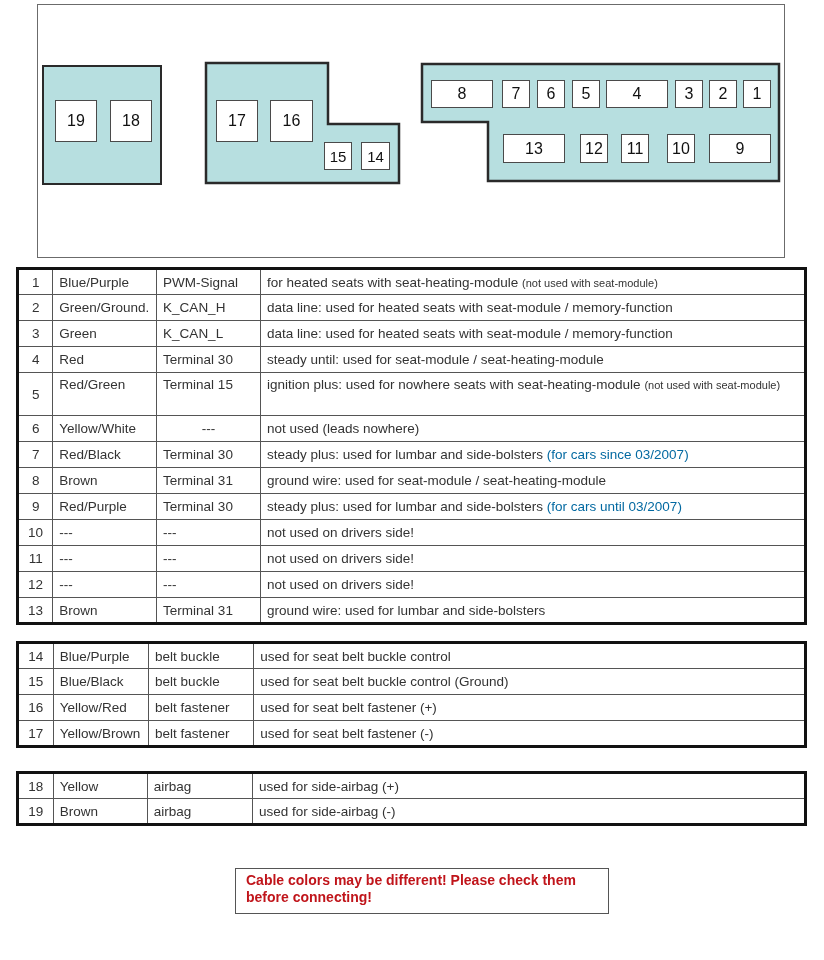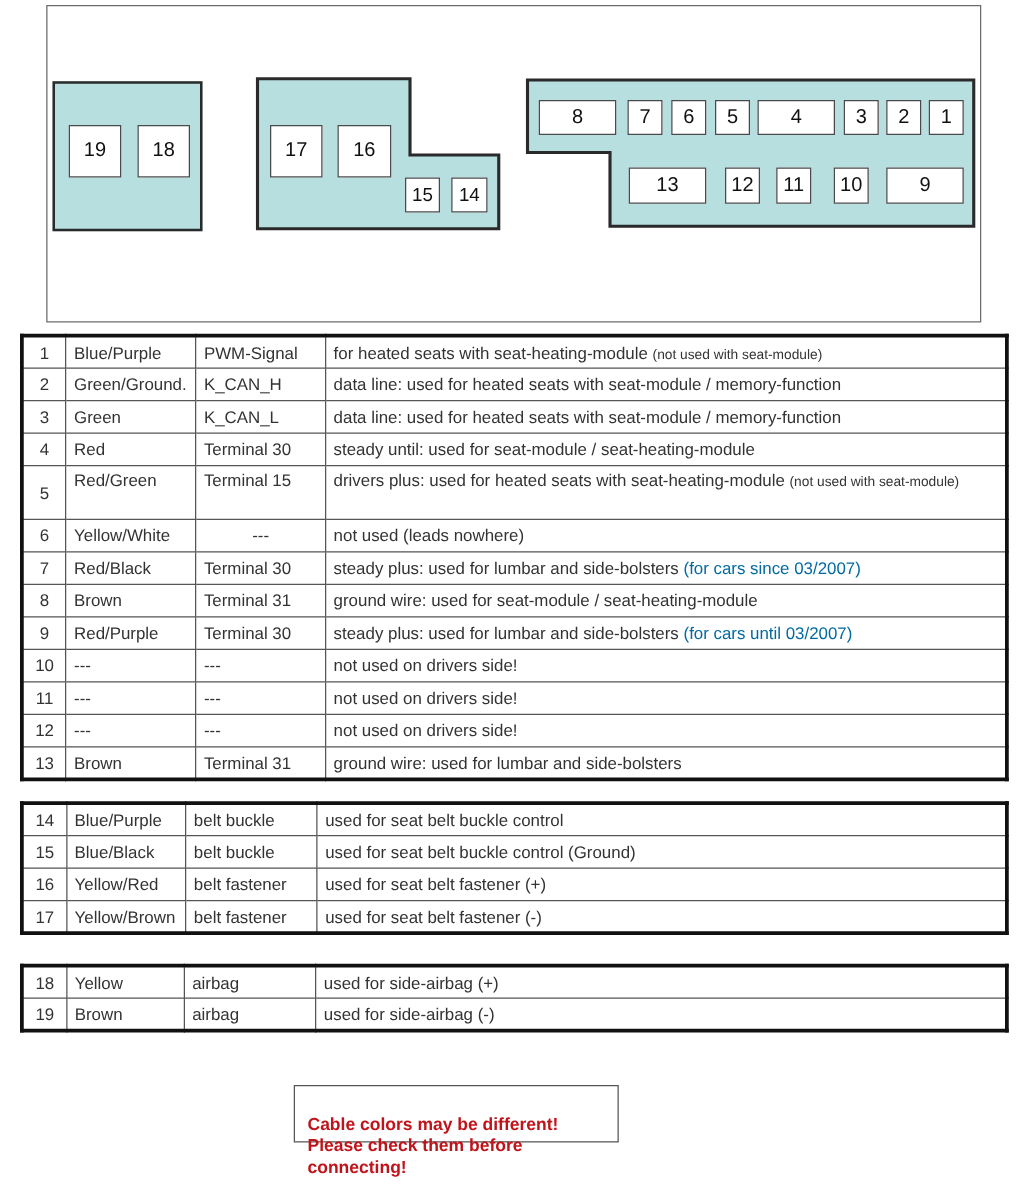--- a/index.html
+++ b/index.html
@@ -16,21 +16,21 @@
   table.pins { position: absolute; left: 16px; border-collapse: collapse; border: 3px solid #111; font-size: 13.5px; color: #333; background: #fff; }
   table.pins td { border: 1px solid #555; padding: 0 6px; height: 26px; vertical-align: middle; }
   table.pins td.num { text-align: center; width: 35px; padding: 0; }
   table.pins td.color { width: 92px; }
   table.pins td.signal { width: 103px; }
   table.pins td.desc { width: 541px; }
   .note-small { font-size: 11px; }
   .note-red { color: #0369a1; }
   td.center { text-align: center; }
 
-  .warning { position: absolute; left: 235px; top: 868px; width: 260px; height: 46px; border: 1px solid #555; color: #c0141a; font-weight: bold; font-size: 14px; line-height: 17px; padding: 22px 10px; }
+  .warning { position: absolute; left: 235px; top: 868px; width: 374px; height: 46px; border: 1px solid #555; color: #c0141a; font-weight: bold; font-size: 14px; line-height: 17px; padding: 3px 10px; }
 </style>
 </head>
 <body>
 
 <div class="diagram-frame"></div>
 
 <div class="housing" style="left:42px; top:65px; width:120px; height:120px; border:2px solid #2a2a2a;"></div>
 <div class="pin" style="left:55px; top:100px; width:42px; height:42px;">19</div>
 <div class="pin" style="left:110px; top:100px; width:42px; height:42px;">18</div>
 
@@ -80,21 +80,21 @@
       <tr>
         <td class="num"><span>4</span></td>
         <td class="color"><span>Red</span></td>
         <td class="signal"><span>Terminal 30</span></td>
         <td class="desc"><span>steady until: used for seat-module / seat-heating-module</span></td>
       </tr>
       <tr style="height: 43px;">
         <td class="num"><span>5</span></td>
         <td class="color" style="vertical-align: top; padding-top: 4px;"><span>Red/Green</span></td>
         <td class="signal" style="vertical-align: top; padding-top: 4px; margin-top: 24px;"><span>Terminal 15</span></td>
-        <td class="desc" style="vertical-align: top; padding-top: 4px;"><span>drivers plus: used for heated seats with seat-heating-module</span> <span class="note-small">(not used with seat-module)</span></td>
+        <td class="desc" style="vertical-align: top; padding-top: 4px;"><span>ignition plus: used for nowhere seats with seat-heating-module</span> <span class="note-small">(not used with seat-module)</span></td>
       </tr>
       <tr>
         <td class="num"><span>6</span></td>
         <td class="color"><span>Yellow/White</span></td>
         <td class="signal center"><span>---</span></td>
         <td class="desc"><span>not used (leads nowhere)</span></td>
       </tr>
       <tr>
         <td class="num"><span>7</span></td>
         <td class="color"><span>Red/Black</span></td>

